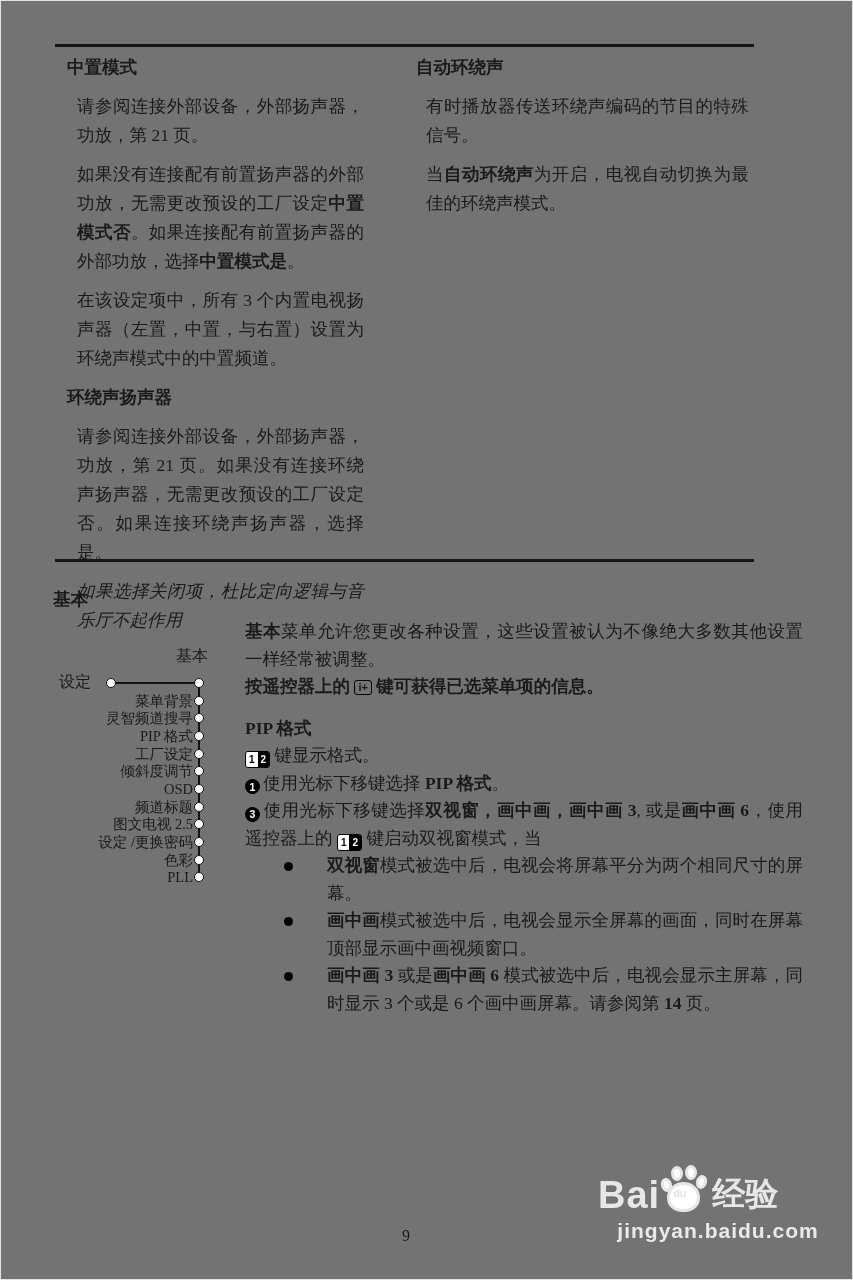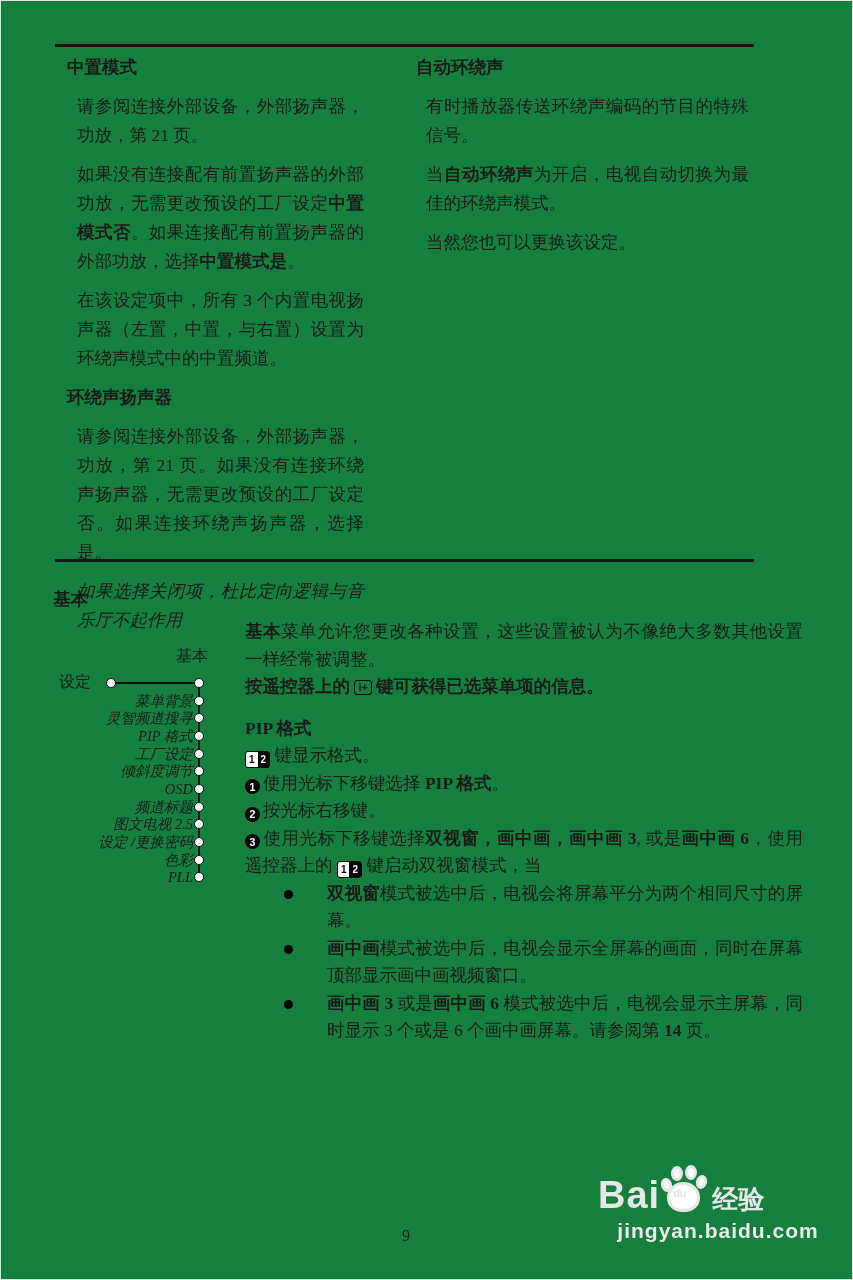--- a/index.html
+++ b/index.html
@@ -1,16 +1,16 @@
 <!DOCTYPE html>
 <html><head>
 <meta charset="utf-8">
 <style>
   html,body{margin:0;padding:0;background:#fff;}
-  .page{position:relative;width:853px;height:1280px;background:#15803d;overflow:hidden;
+  .page{position:relative;width:853px;height:1280px;background:#737373;overflow:hidden;
         font-family:"Liberation Serif","DejaVu Serif",serif;color:#1a1a1a;
         border:1px solid #e3e3e3;box-sizing:border-box;}
   .rule{position:absolute;background:#161616;height:3px;width:699px;left:54px;}
   .rule-top{top:43px;}
   .rule-mid{top:558px;}
   
   .col{position:absolute;top:52px;font-size:17.5px;line-height:29px;}
   .col-a{left:66px;width:307px;}
   .col-b{left:415px;width:343px;}
   .col p{margin:10px;text-align:justify;}
@@ -24,21 +24,21 @@
   .basic-body p{margin:0;text-align:justify;}
   .pip-h{font-weight:bold;margin-top:14px !important;}
   
   .tree{position:absolute;left:55px;top:646px;width:215px;height:250px;}
   .tree .branch{position:absolute;left:0;top:0;width:152px;text-align:right;font-size:16px;line-height:18px;}
   .tree .root{position:absolute;left:3px;top:26px;font-size:16px;line-height:18px;}
   .tree .hline{position:absolute;left:57px;top:35px;width:86px;height:2px;background:#111;}
   .tree .vline{position:absolute;left:142px;top:36px;width:2px;height:194px;background:#111;}
   .tree .node{position:absolute;width:10px;height:10px;border:1.6px solid #111;border-radius:50%;
               background:#fff;box-sizing:border-box;}
-  .tree .lbl{position:absolute;left:0;width:137px;text-align:right;font-size:14.5px;line-height:18px;white-space:nowrap;font-style:italic;}
+  .tree .lbl{position:absolute;left:0;width:137px;text-align:right;font-size:14.5px;line-height:18px;white-space:nowrap;}
   
   .key-i{display:inline-block;border:1.6px solid #000;border-radius:3px;padding:0 3px;
          font:bold 11px "Liberation Sans","DejaVu Sans",sans-serif;line-height:13px;vertical-align:1px;}
   .key-12{display:inline-flex;border:1.6px solid #000;border-radius:3px;overflow:hidden;height:15px;
           vertical-align:-2px;font:bold 10px "Liberation Sans","DejaVu Sans",sans-serif;}
   .key-12 .k1{background:#fff;color:#000;padding:0 3px;display:flex;align-items:center;}
   .key-12 .k2{background:#000;color:#fff;padding:0 3px;display:flex;align-items:center;}
   .stepnum{display:inline-flex;width:15px;height:15px;border-radius:50%;background:#000;color:#fff;
            font:bold 10.5px "Liberation Sans","DejaVu Sans",sans-serif;align-items:center;
            justify-content:center;margin-right:3px;vertical-align:-2px;}
@@ -46,21 +46,21 @@
   .bullet{display:flex;gap:16px;}
   .dotcell{flex:0 0 66px;padding-left:39px;box-sizing:border-box;}
   .dot{width:9px;height:9px;background:#000;border-radius:50%;display:inline-block;margin-top:9px;}
   .btext{flex:1;text-align:justify;}
   
   .pagenum{position:absolute;left:377px;top:1226px;width:56px;text-align:center;font-size:16px;}
   .watermark{position:absolute;left:597px;top:1164px;width:240px;
              font-family:"Liberation Sans","DejaVu Sans",sans-serif;color:#e7e7e7;}
   .wm-row{display:flex;align-items:flex-end;}
   .wm-bai{font-size:38px;font-weight:bold;letter-spacing:1px;}
-  .wm-cn{font-size:26px;font-weight:bold;margin-left:4px;}
+  .wm-cn{font-size:33px;font-weight:bold;margin-left:4px;}
   .wm-url{font-size:21px;font-weight:bold;letter-spacing:1px;margin-top:2px;text-align:center;color:#eaeaea;}
   .paw{position:relative;width:46px;height:52px;margin:0 1px;}
   .paw .toe{position:absolute;border:3px solid #e6e6e6;border-radius:50%;background:#fff;box-sizing:border-box;}
   .paw .t1{width:11px;height:14px;left:0;top:13px;transform:rotate(-18deg);}
   .paw .t2{width:12px;height:15px;left:10px;top:1px;}
   .paw .t3{width:12px;height:15px;left:24px;top:0;}
   .paw .t4{width:11px;height:14px;left:35px;top:10px;transform:rotate(16deg);}
   .paw .palm{position:absolute;left:6px;top:17px;width:33px;height:30px;border:3px solid #e6e6e6;
              border-radius:50% 50% 46% 46%;background:#fff;box-sizing:border-box;}
   .paw .du{position:absolute;left:12px;top:22px;font-size:11px;font-weight:bold;color:#e3e3e3;}
@@ -79,21 +79,20 @@
     <p><span>在该设定项中，所有 3 个内置电视扬声器（左置，中置，与右置）设置为环绕声模式中的中置频道。</span></p>
     <h3 class="sec h-gap">环绕声扬声器</h3>
     <p><span>请参阅连接外部设备，外部扬声器，功放，第 21 页。如果没有连接环绕声扬声器，无需更改预设的工厂设定否。如果连接环绕声扬声器，选择是。</span></p>
     <p class="italic-note"><span>如果选择关闭项，杜比定向逻辑与音乐厅不起作用</span></p>
   </div>
 
   <div class="col col-b">
     <h3 class="sec">自动环绕声</h3>
     <p><span>有时播放器传送环绕声编码的节目的特殊信号。</span></p>
     <p><span>当</span><span class="b">自动环绕声</span><span>为开启，电视自动切换为最佳的环绕声模式。</span></p>
-    <p><span>当然您也可以更换该设定。</span></p>
   </div>
 
   <div class="rule rule-mid"></div>
 
   <div class="h-basic">基本</div>
 
   <div class="tree">
     <div class="branch">基本</div>
     <div class="root">设定</div>
     <div class="hline"></div>
@@ -128,21 +127,20 @@
     <p><span class="b">基本</span><span>菜单允许您更改各种设置，这些设置被认为不像绝大多数其他设置一样经常被调整。</span></p>
     <p class="b"><span>按遥控器上的 </span><span class="key-i">i+</span><span> 键可获得已选菜单项的信息。</span></p>
 
     <p class="pip-h">PIP 格式</p>
     <p><span class="key-12">
           <span class="k1">1</span>
           <span class="k2">2</span>
         </span><span> 键显示格式。</span></p>
 
     <p><span class="stepnum">1</span><span>使用光标下移键选择 </span><span class="b">PIP 格式</span><span>。</span></p>
-    <p><span class="stepnum">2</span><span>按光标右移键。</span></p>
     <p><span class="stepnum">3</span><span>使用光标下移键选择</span><span class="b">双视窗，画中画，画中画 3</span><span>, 或是</span><span class="b">画中画 6</span><span>，使用遥控器上的 </span><span class="key-12">
           <span class="k1">1</span>
           <span class="k2">2</span>
         </span><span> 键启动双视窗模式，当</span></p>
 
     <div class="bullet">
       <span class="dotcell"><span class="dot"></span></span>
       <span class="btext"><span class="b">双视窗</span><span>模式被选中后，电视会将屏幕平分为两个相同尺寸的屏幕。</span></span>
     </div>
     <div class="bullet">

